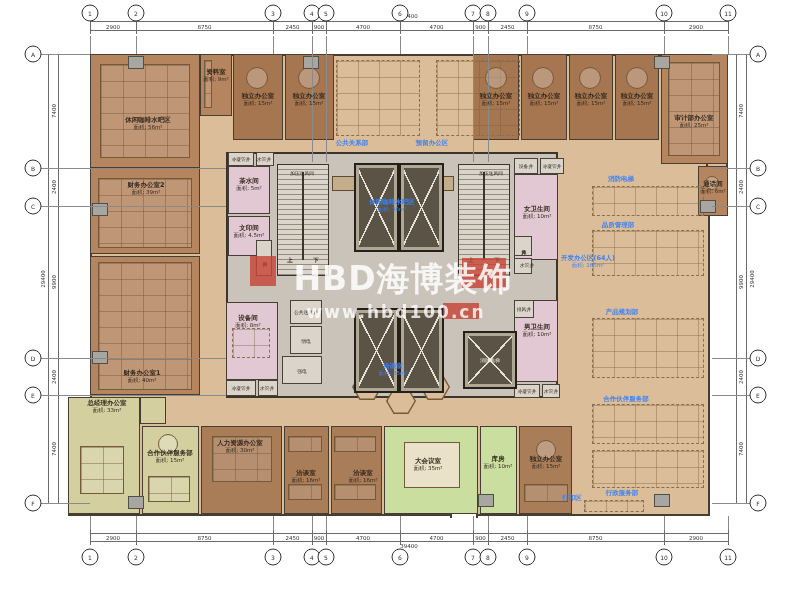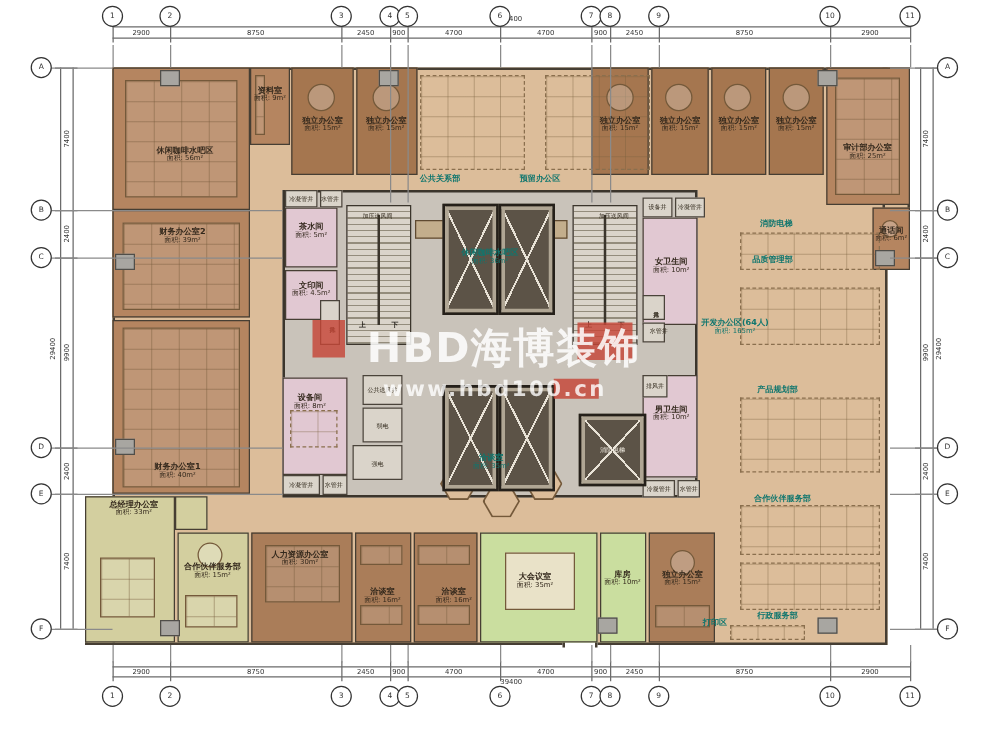--- a/index.html
+++ b/index.html
@@ -13,21 +13,21 @@
   .b1{background:#b58560;}
   .b2{background:#a5764f;}
   .b3{background:#aa7d59;}
   .g1{background:#d3cf9f;}
   .g2{background:#cade9f;}
   .p1{background:#e1c8d2;}
   .w1{background:#dad4ca;border:1px solid #4a433a;}
   .rlbl{position:absolute;transform:translate(-50%,-50%);text-align:center;color:#33281c;line-height:1.3;white-space:nowrap;pointer-events:none;z-index:30;}
   .rlbl .nm{font-size:6.5px;font-weight:bold;}
   .rlbl .ar{font-size:5.5px;}
-  .alab{position:absolute;transform:translate(-50%,-50%);text-align:center;color:#0f766e;line-height:1.3;white-space:nowrap;z-index:30;}
+  .alab{position:absolute;transform:translate(-50%,-50%);text-align:center;color:#3b82f6;line-height:1.3;white-space:nowrap;z-index:30;}
   .alab .nm{font-size:6.5px;font-weight:bold;}
   .alab .ar{font-size:5.5px;}
   .slbl{position:absolute;font-size:4.8px;color:#2e2619;transform:translate(-50%,-50%);white-space:nowrap;z-index:31;}
   .slbl.v{writing-mode:vertical-rl;}
   .slbl.light{color:#f2ede2;font-size:5px;}
   .shaft{background-color:#5c5347;border:2px solid #25201a;box-shadow:inset 0 0 0 3px #b0a694;background-image:
     linear-gradient(to top right, transparent calc(50% - 0.8px), #e8e2d6 calc(50% - 0.8px), #e8e2d6 calc(50% + 0.8px), transparent calc(50% + 0.8px)),
     linear-gradient(to bottom right, transparent calc(50% - 0.8px), #e8e2d6 calc(50% - 0.8px), #e8e2d6 calc(50% + 0.8px), transparent calc(50% + 0.8px));}
   .stair{background:repeating-linear-gradient(180deg,#dad4ca 0px,#dad4ca 4px,#938c7c 4px,#938c7c 5px);border:1.5px solid #3b352c;}
   .rail{background:#3b352c;}
@@ -486,21 +486,21 @@
       <div class="nm">休闲咖啡水吧区</div>
       <div class="ar">面积: 36m²</div>
     </div>
     <div class="alab" style="left: 393px; top: 370px;">
       <div class="nm">洽谈室</div>
       <div class="ar">面积: 35m²</div>
     </div>
     <div class="alab" style="left: 621px; top: 179px;">
       <div class="nm">消防电梯</div>
     </div>
-    <div class="alab" style="left: 618px; top: 208px;">
+    <div class="alab" style="left: 618px; top: 225px;">
       <div class="nm">品质管理部</div>
     </div>
     <div class="alab" style="left: 622px; top: 312px;">
       <div class="nm">产品规划部</div>
     </div>
     <div class="alab" style="left: 626px; top: 399px;">
       <div class="nm">合作伙伴服务部</div>
     </div>
     <div class="alab" style="left: 622px; top: 493px;">
       <div class="nm">行政服务部</div>

